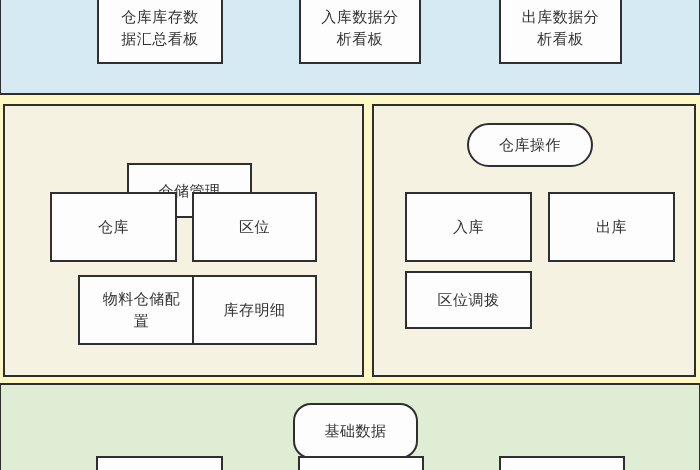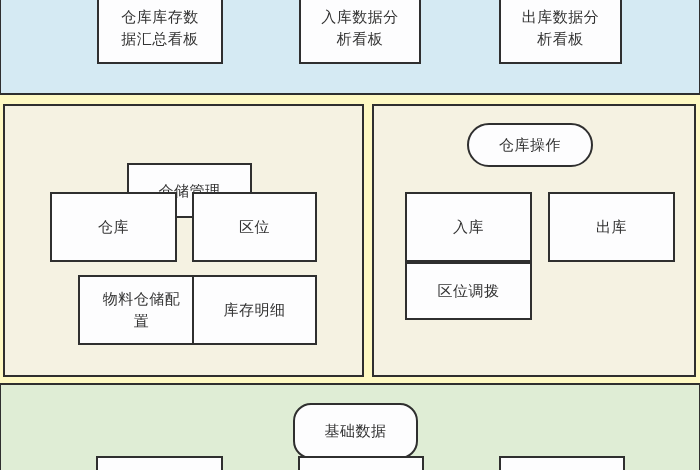--- a/index.html
+++ b/index.html
@@ -45,21 +45,21 @@
   
   .n-mgmt-title { left: 127px; top: 123px; width: 125px; height: 55px; margin-top: 40px; }
   .n-mgmt1 { left: 50px;  top: 192px; width: 127px; height: 70px; }
   .n-mgmt2 { left: 192px; top: 192px; width: 125px; height: 70px; text-align: center; }
   .n-mgmt3 { left: 50px;  top: 275px; width: 127px; height: 70px; margin-left: 28px; }
   .n-mgmt4 { left: 192px; top: 275px; width: 125px; height: 70px; }
   
   .n-ops-title { left: 467px; top: 123px; width: 126px; height: 44px; border-radius: 22px; }
   .n-ops1 { left: 405px; top: 192px; width: 127px; height: 70px; }
   .n-ops2 { left: 548px; top: 192px; width: 127px; height: 70px; }
-  .n-ops3 { left: 405px; top: 262px; width: 127px; height: 58px; }
+  .n-ops3 { left: 405px; top: 271px; width: 127px; height: 58px; }
   .n-ops4 { left: 548px; top: 277px; width: 127px; height: 70px; }
   
   .n-base-title { left: 293px; top: 403px; width: 125px; height: 56px; border-radius: 18px; }
   .n-base1 { left: 96px;  top: 456px; width: 127px; height: 40px; }
   .n-base2 { left: 298px; top: 456px; width: 126px; height: 40px; }
   .n-base3 { left: 499px; top: 456px; width: 126px; height: 40px; }
 </style>
 </head>
 <body>
 

